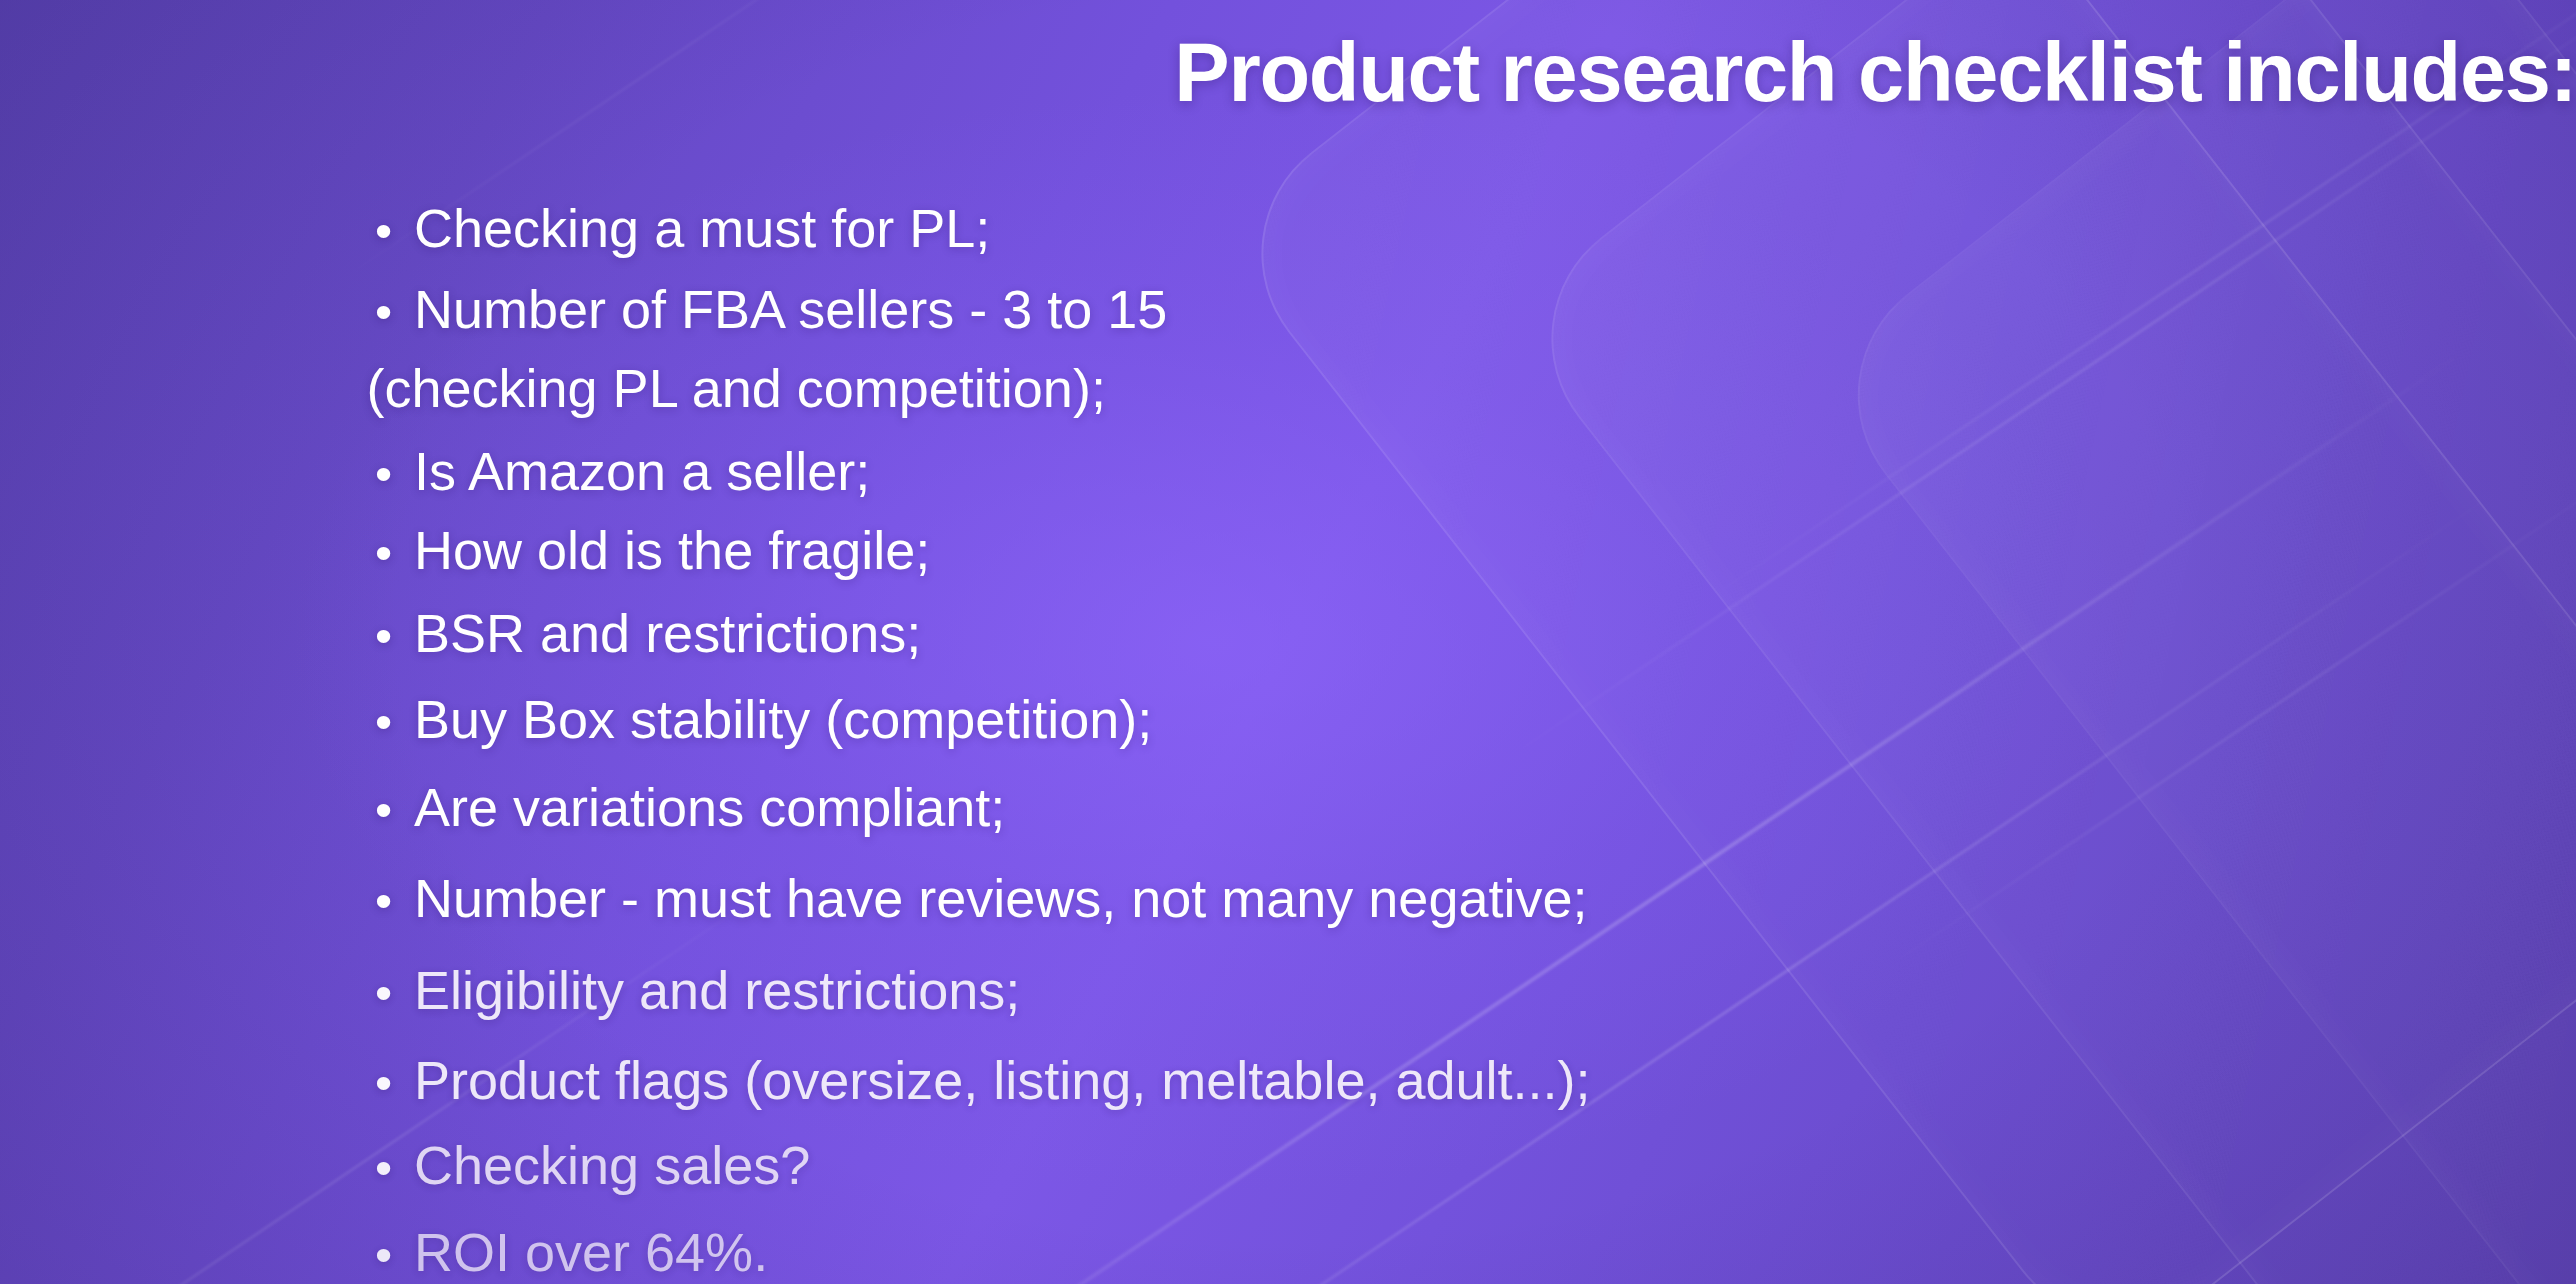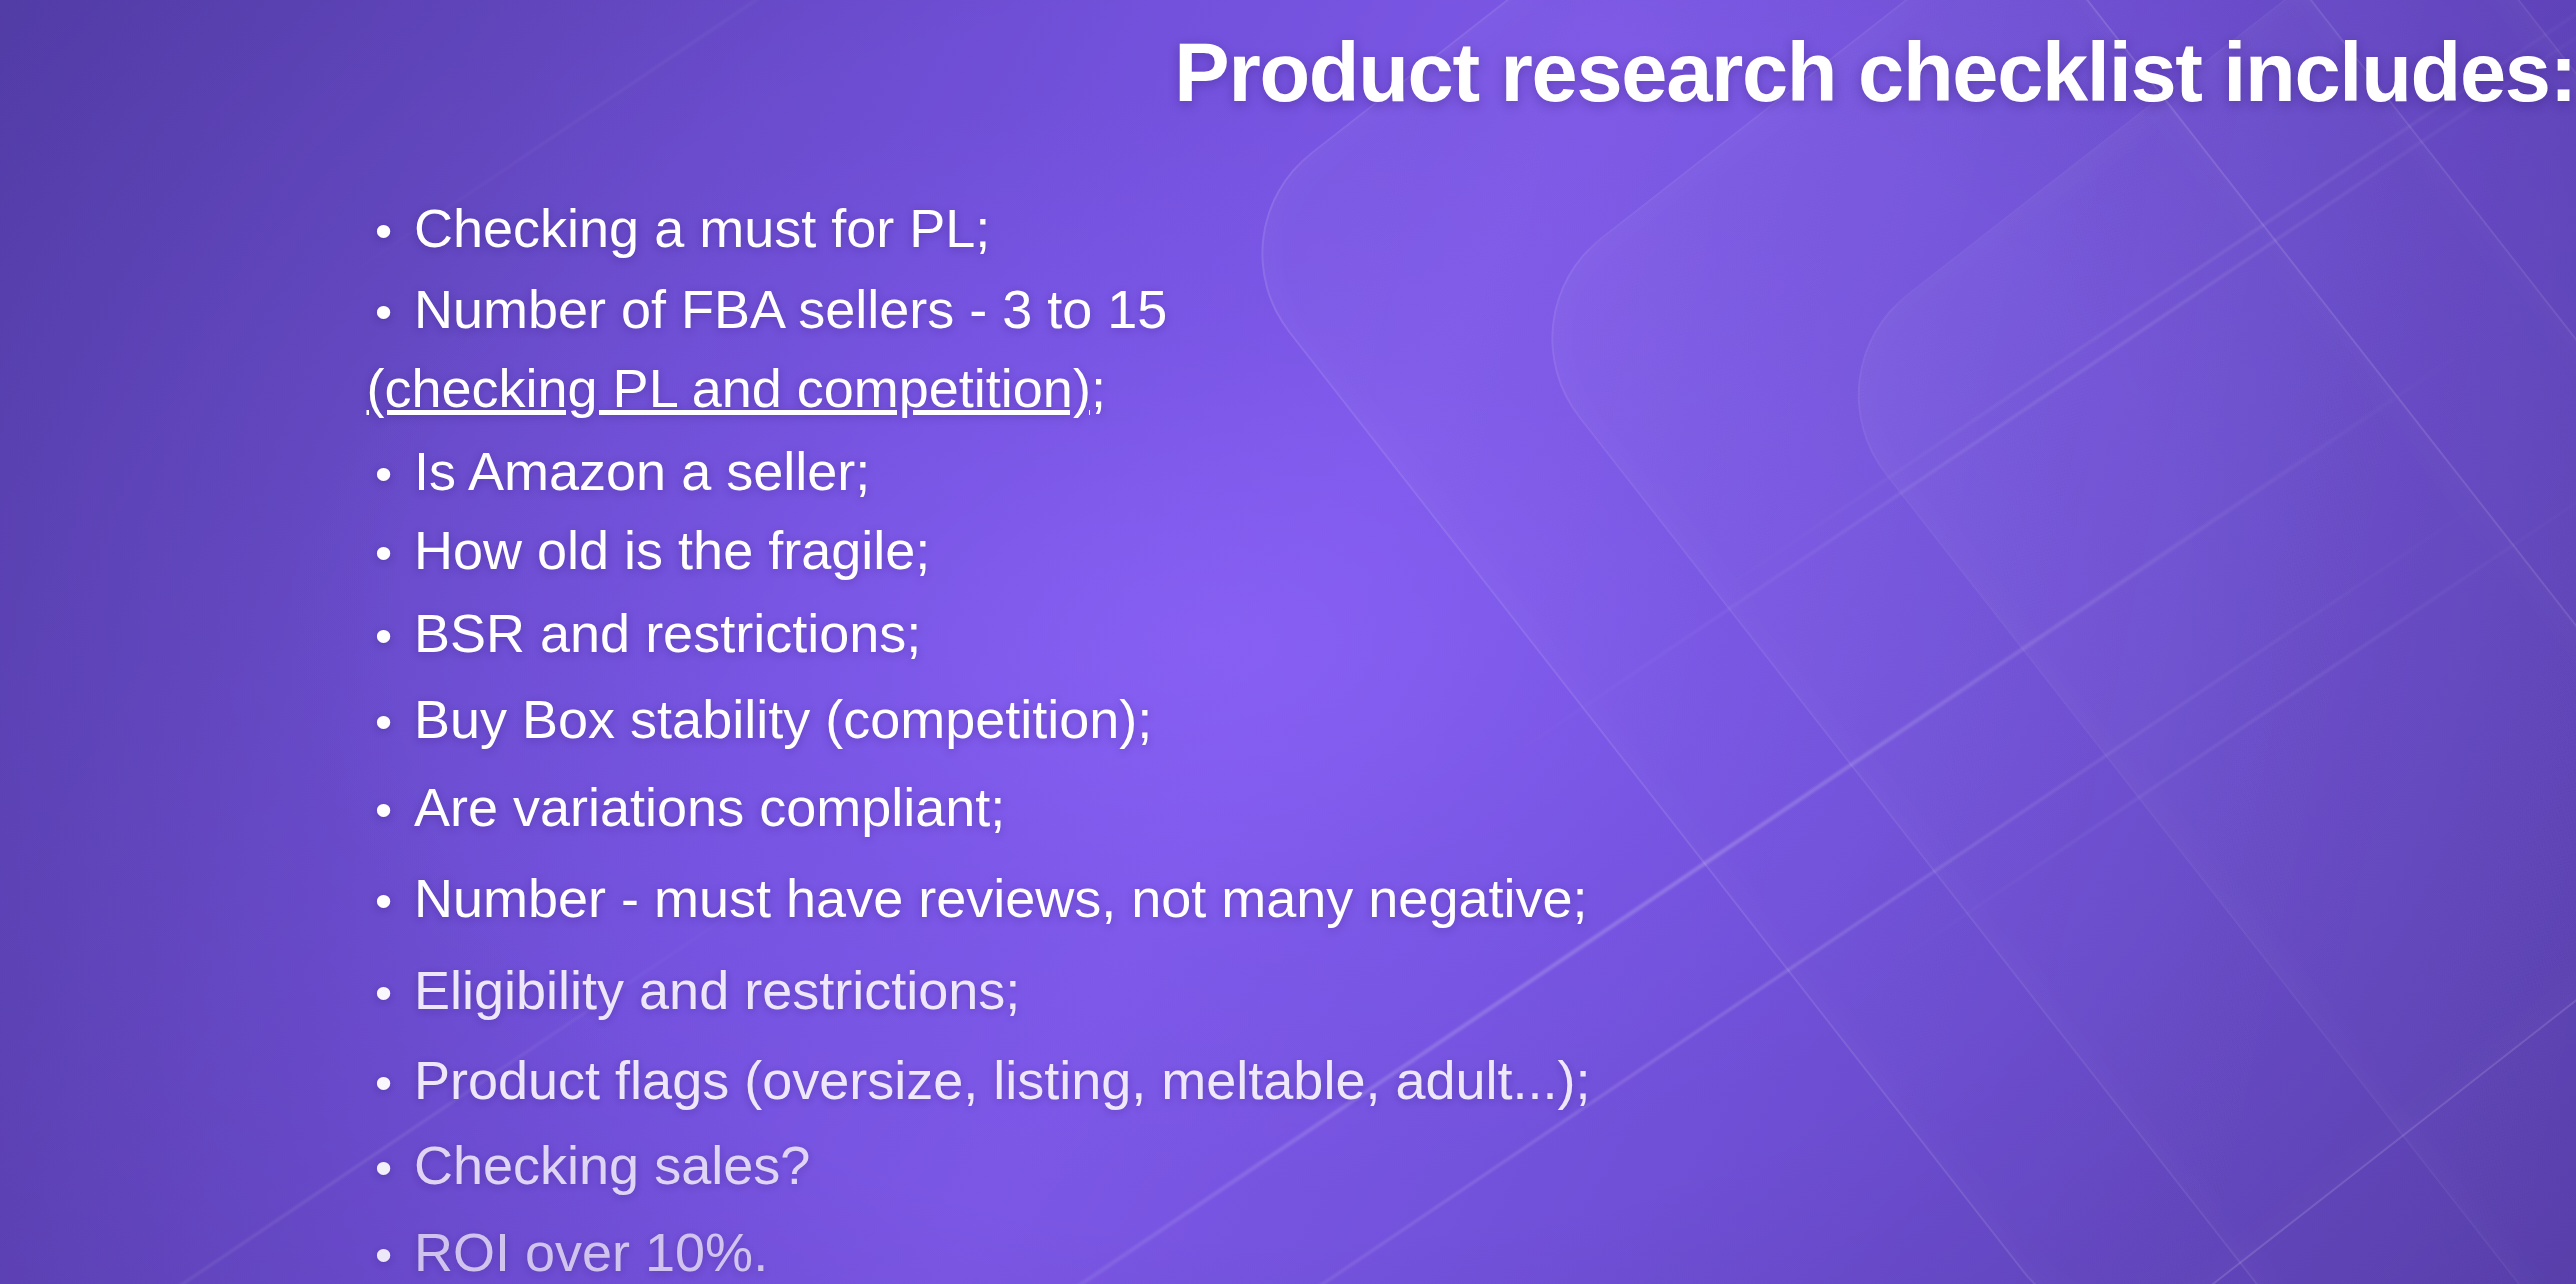--- a/index.html
+++ b/index.html
@@ -172,21 +172,20 @@
     text-align:left;
   }
 
   .item .label {
     flex:0 0 auto;
   }
 
   
   .item.continuation {
     margin-left:-8.5px;
-    text-decoration:underline;
   }
   .item.continuation .bullet {
     width:0;
     overflow:hidden;
   }
 
   
   .item.r0  { position:absolute; top:0px;    }
   .item.r1  { position:absolute; top:81px;   }
   .item.r2  { position:absolute; top:160px;  }
@@ -292,19 +291,19 @@
         <span class="label">Product flags (oversize, listing, meltable, adult...);</span>
       </div>
 
       <div class="item r11 dim2">
         <span class="bullet">•</span>
         <span class="label">Checking sales?</span>
       </div>
 
       <div class="item r12 dim3">
         <span class="bullet">•</span>
-        <span class="label">ROI over 10%.</span>
+        <span class="label">ROI over 64%.</span>
       </div>
 
     </div>
   </div>
 </div>
 
 
 </body></html>

